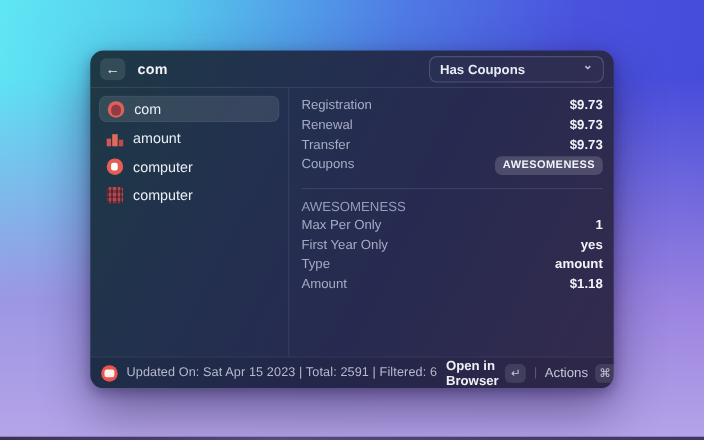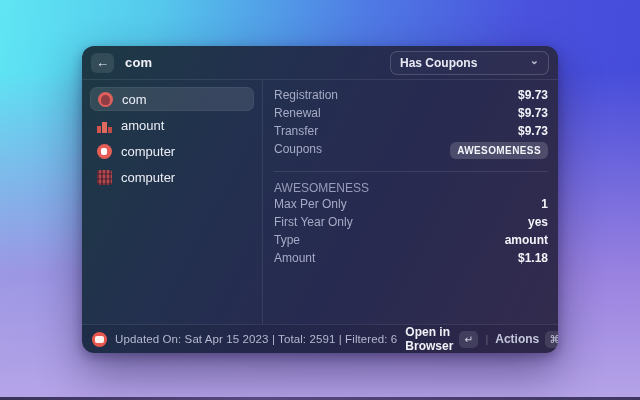--- a/index.html
+++ b/index.html
@@ -68,21 +68,21 @@
   .s-divider { height:1px; background:rgba(255,255,255,.1); margin:7px 0; }
   .s-header { height:18px; display:flex; align-items:center; font-size:12px; color:#979cb9; }
 
   .win-footer { height:29px; border-top:1px solid rgba(255,255,255,.09);
     display:flex; align-items:center; gap:8px; padding:0 10px; background:rgba(10,8,28,.1); }
   .app-icon { width:15px; height:15px; border-radius:50%; background:#e9564e; position:relative; flex:0 0 15px; }
   .app-icon::after { content:""; position:absolute; inset:4px 3px; background:#fff; border-radius:2px; opacity:.92; }
   .status-text { font-size:11.5px; color:#b5b9cf; letter-spacing:.1px; white-space:nowrap; }
   .footer-right { margin-left:auto; display:flex; align-items:center; gap:6px; }
   .action-primary { font-size:12px; font-weight:700; color:#f0f1f7; }
-  .action-secondary { font-size:12px; font-weight:700; color:#c3c7da;text-align:center; }
+  .action-secondary { font-size:12px; font-weight:400; color:#c3c7da;text-align:center; }
   .key { min-width:19px; height:17px; padding:0 4px; background:rgba(255,255,255,.11); border-radius:5px;
     display:flex; align-items:center; justify-content:center; font-size:10.5px; color:#c6cade; }
   .foot-sep { color:rgba(255,255,255,.25); font-size:11px; padding:0 1px; }
 </style>
 </head>
 <body>
 
 <div class="wallpaper"></div>
 <div class="bottom-strip"></div>
 

